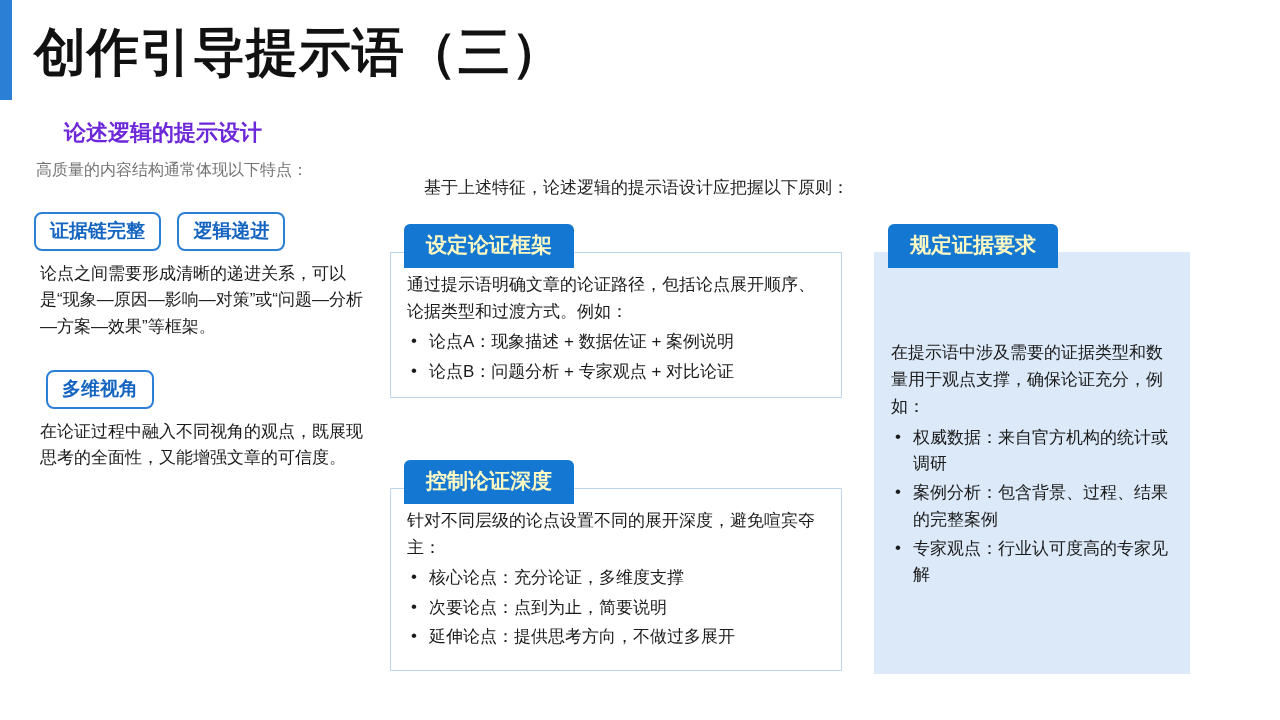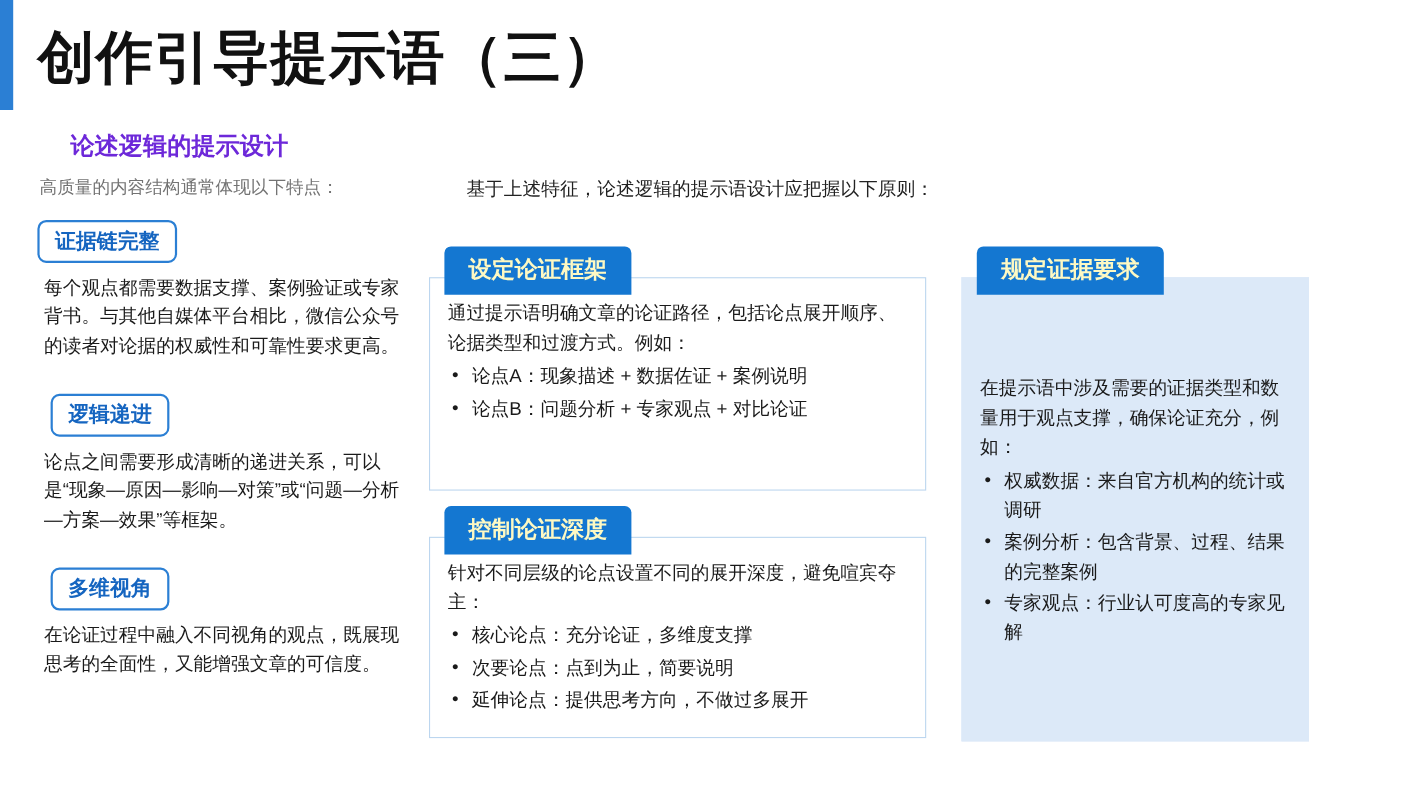--- a/index.html
+++ b/index.html
@@ -49,21 +49,21 @@
   .lead-left {
     position: absolute;
     left: 36px;
     top: 160px;
     font-size: 16px;
     color: #737373;
   }
   .lead-right {
     position: absolute;
     left: 424px;
-    top: 160px;
+    top: 176px;
     font-size: 17px;
     color: #222222;
   }
 
   
   .left-col {
     position: absolute;
     left: 34px;
     top: 200px;
     width: 340px;
@@ -136,21 +136,21 @@
     top: -1px;
     color: #1a1a1a;
     font-size: 17px;
   }
 
   
   #card-framework {
     left: 390px;
     top: 252px;
     width: 452px;
-    height: 194px;
+    height: 146px;
   }
   #hdr-framework {
     left: 404px;
     top: 224px;
   }
   
   #card-depth {
     left: 390px;
     top: 488px;
     width: 452px;
@@ -187,21 +187,20 @@
   <div class="slide-title">创作引导提示语（三）</div>
 
   <div class="section-title">论述逻辑的提示设计</div>
 
   <div class="lead-left">高质量的内容结构通常体现以下特点：</div>
   <div class="lead-right">基于上述特征，论述逻辑的提示语设计应把握以下原则：</div>
 
   <div class="left-col">
 
     <div class="pill">证据链完整</div>
-    <div class="left-para">每个观点都需要数据支撑、案例验证或专家背书。与其他自媒体平台相比，微信公众号的读者对论据的权威性和可靠性要求更高。</div>
 
     <div class="pill pill-indent">逻辑递进</div>
     <div class="left-para">论点之间需要形成清晰的递进关系，可以是“现象—原因—影响—对策”或“问题—分析—方案—效果”等框架。</div>
 
     <div class="pill pill-indent">多维视角</div>
     <div class="left-para">在论证过程中融入不同视角的观点，既展现思考的全面性，又能增强文章的可信度。</div>
 
   </div>
 
   <div class="card-header" id="hdr-framework">设定论证框架</div>

